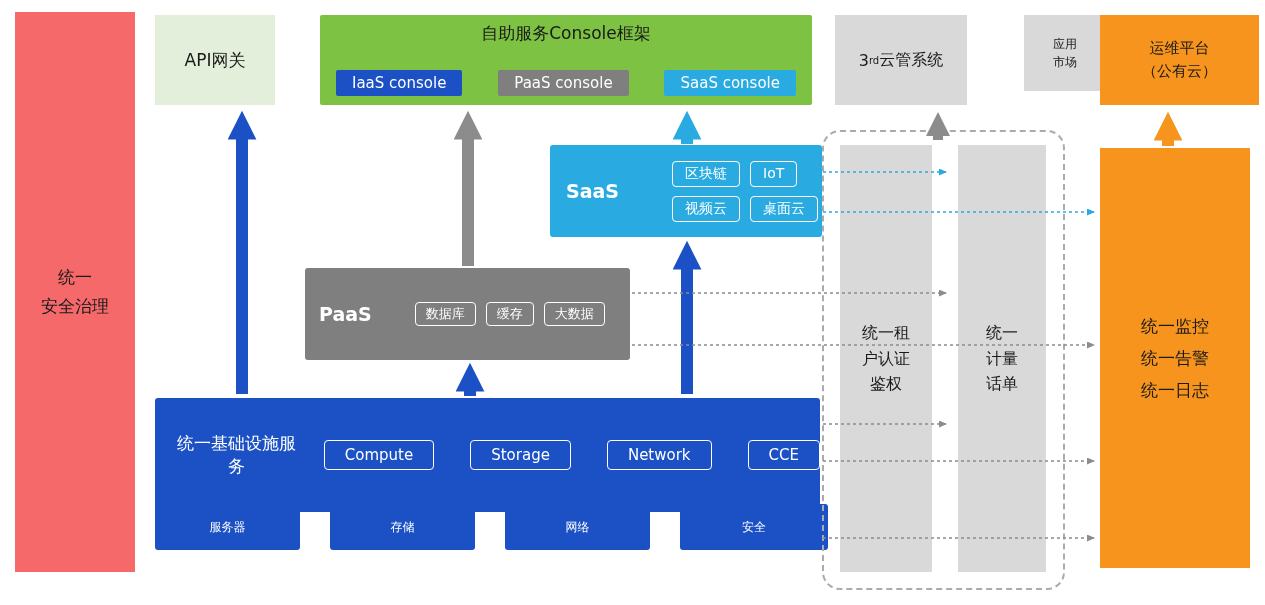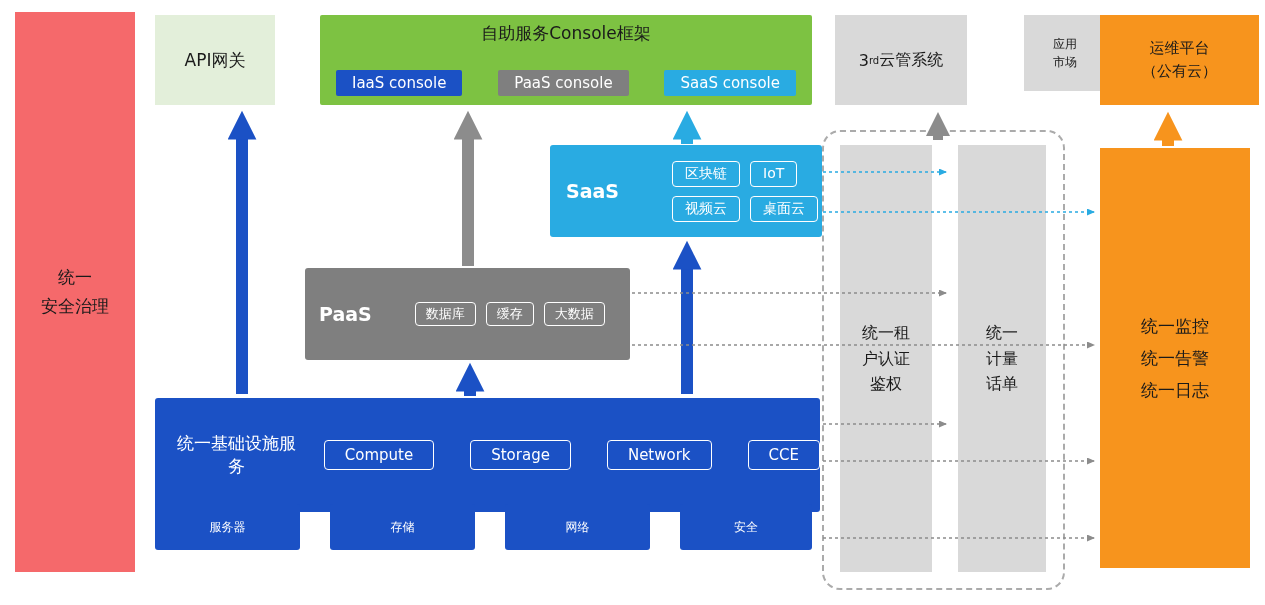--- a/index.html
+++ b/index.html
@@ -40,21 +40,21 @@
   .infra-block { left:155px; top:398px; width:665px; height:114px; background:var(--c-blue); border-radius:3px;
                  justify-content:flex-start; padding-left:18px; gap:24px; color:#fff; }
   .infra-label { font-size:17px; color:#fff; }
   .infra-items { display:flex; gap:36px; }
   .infra-items .item-box { font-size:15px; padding:5px 20px; }
 
   .hw { background:var(--c-blue); color:#fff; font-size:12px; border-radius:3px; top:504px; height:46px; }
   .hw1 { left:155px; width:145px; }
   .hw2 { left:330px; width:145px; }
   .hw3 { left:505px; width:145px; }
-  .hw4 { left:680px; width:132px; }
+  .hw4 { left:680px; width:148px; }
 
   
   .dashed-frame { position:absolute; left:822px; top:130px; width:243px; height:460px;
                   border:2px dashed var(--c-dash_border); border-radius:18px; }
   .auth-bar { left:840px; top:145px; width:92px; height:427px; background:var(--c-light_gray); font-size:16px; line-height:1.6; }
   .metering-bar { left:958px; top:145px; width:88px; height:427px; background:var(--c-light_gray); font-size:16px; line-height:1.6; }
   .monitor-box { left:1100px; top:148px; width:150px; height:420px; background:var(--c-orange); font-size:17px; line-height:1.9; }
 
   
   .overlay { position:absolute; left:0; top:0; pointer-events:none; }

